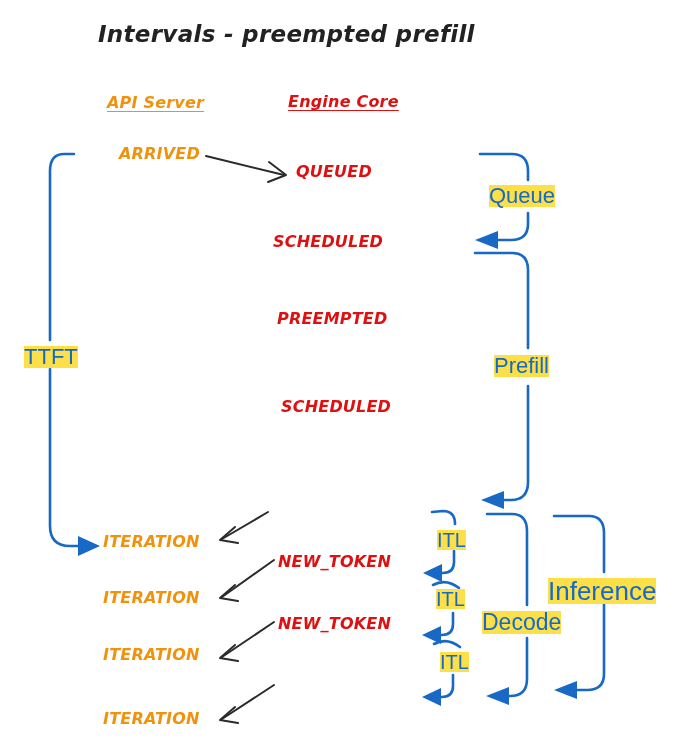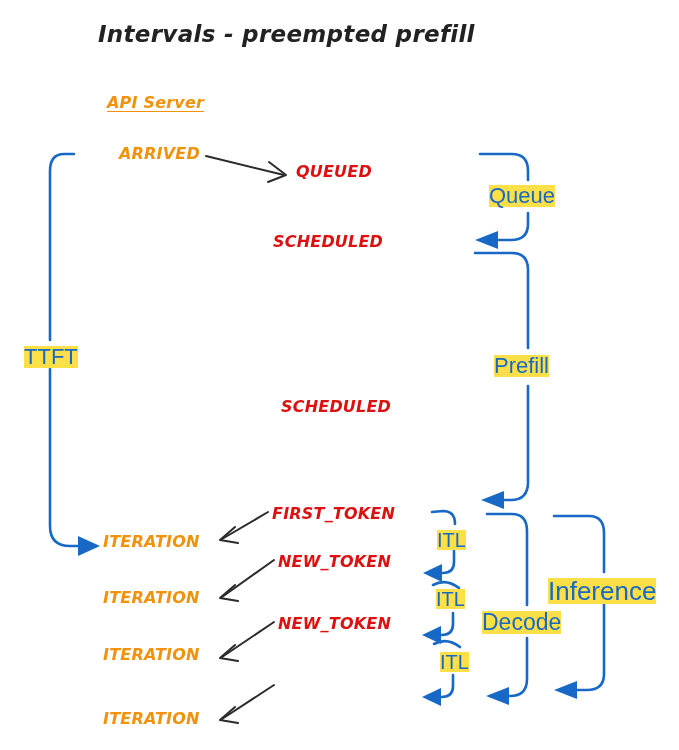--- a/index.html
+++ b/index.html
@@ -103,31 +103,32 @@
     </g>
     <g>
       <path class="black" d="M 274 685 L 222 719"></path>
       <path class="black" d="M 220 720 L 235 707 M 220 720 L 238 723"></path>
     </g>
   </svg>
 
   <div class="txt title">Intervals - preempted prefill</div>
 
   <div class="txt hand hdr orange" style="left:107px;top:95px;">API Server</div>
+  <div class="txt hand hdr red" style="left:288px;top:94px;">Engine Core</div>
 
   <div class="txt hand orange" style="left:119px;top:146px;">ARRIVED</div>
   <div class="txt hand orange" style="left:103px;top:534px;">ITERATION</div>
   <div class="txt hand orange" style="left:103px;top:590px;">ITERATION</div>
   <div class="txt hand orange" style="left:103px;top:647px;">ITERATION</div>
   <div class="txt hand orange" style="left:103px;top:711px;">ITERATION</div>
 
   <div class="txt hand red" style="left:296px;top:164px;">QUEUED</div>
   <div class="txt hand red" style="left:273px;top:234px;">SCHEDULED</div>
+  <div class="txt hand red" style="left:277px;top:311px;">PREEMPTED</div>
   <div class="txt hand red" style="left:281px;top:399px;">SCHEDULED</div>
-  <div class="txt hand red" style="left:272px;top:506px;">FIRST_TOKEN</div>
   <div class="txt hand red" style="left:278px;top:554px;">NEW_TOKEN</div>
   <div class="txt hand red" style="left:278px;top:616px;">NEW_TOKEN</div>
 
   <div class="txt blue" style="left:24px;top:346px;font-size:22px;">TTFT</div>
   <div class="txt blue" style="left:489px;top:185px;font-size:22px;">Queue</div>
   <div class="txt blue" style="left:494px;top:355px;font-size:22px;">Prefill</div>
   <div class="txt blue" style="left:437px;top:530px;font-size:20px;">ITL</div>
   <div class="txt blue" style="left:436px;top:589px;font-size:20px;">ITL</div>
   <div class="txt blue" style="left:440px;top:652px;font-size:20px;">ITL</div>
   <div class="txt blue" style="left:482px;top:611px;font-size:23px;">Decode</div>

